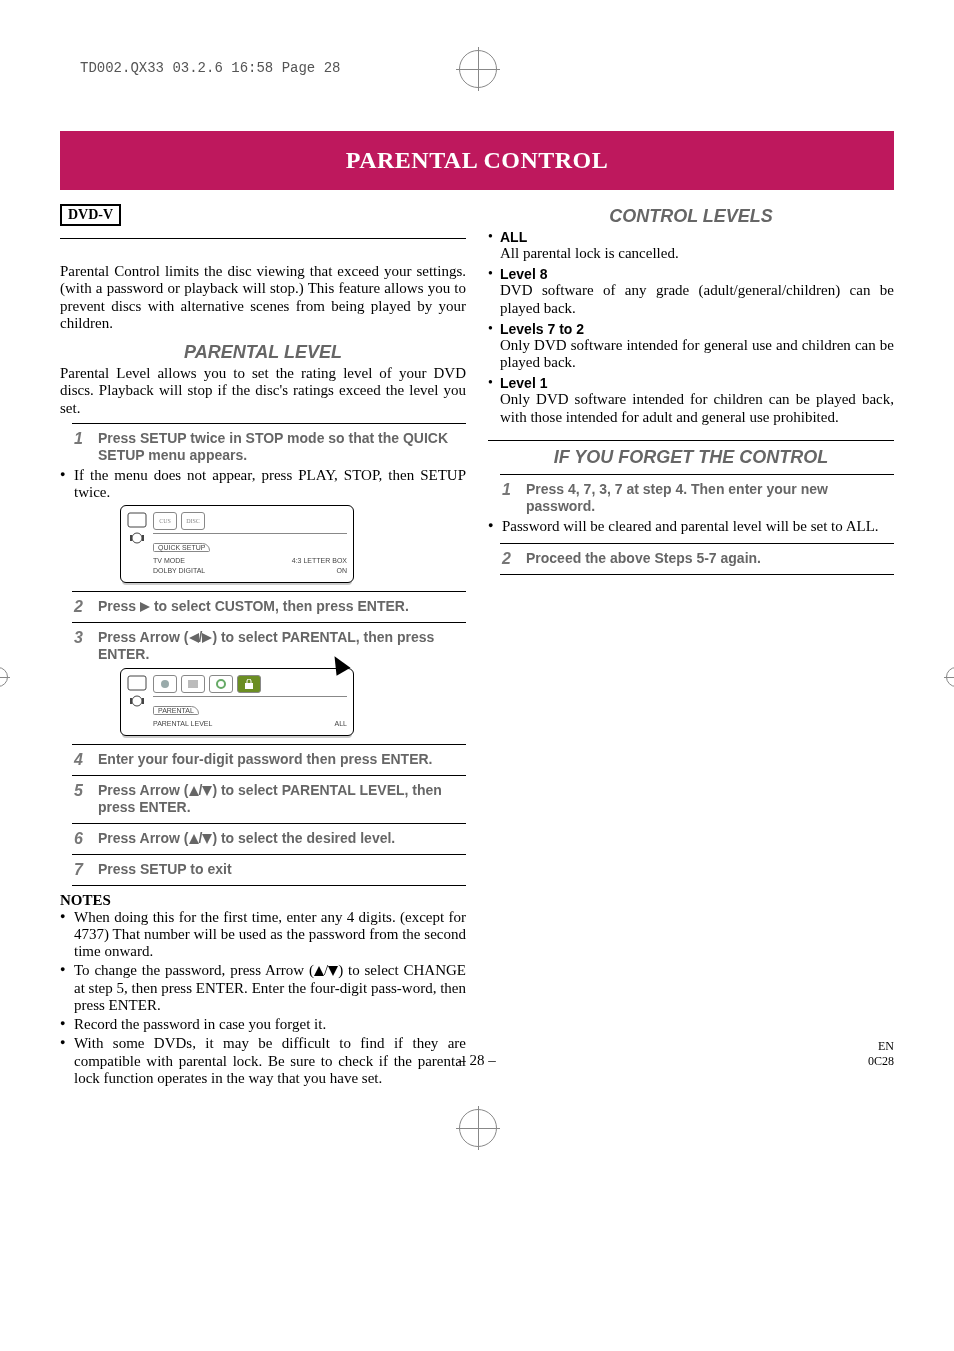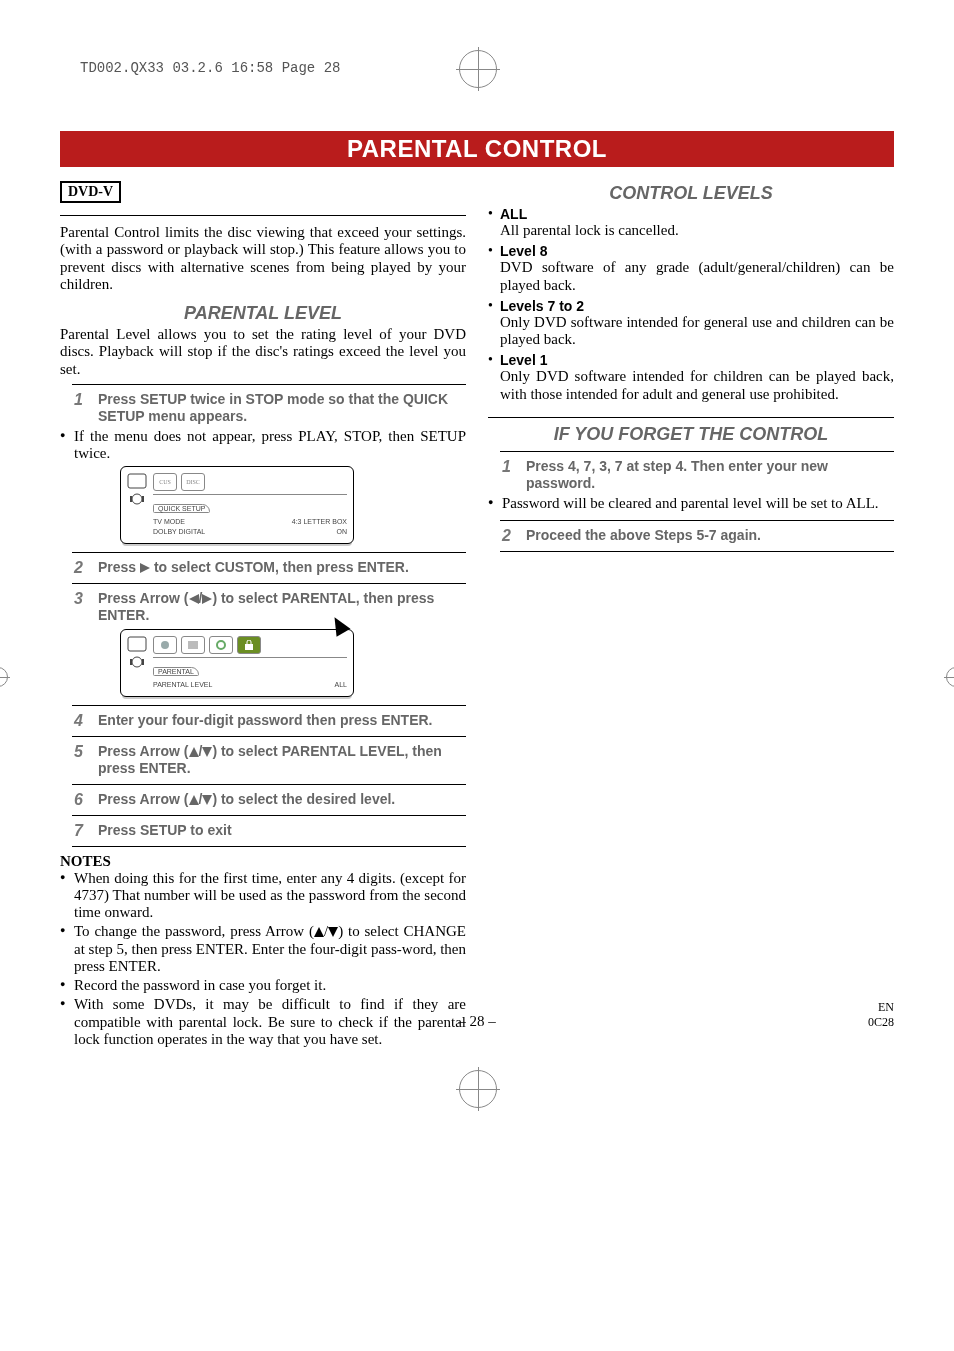--- a/index.html
+++ b/index.html
@@ -68,27 +68,27 @@
   .crop-bottom::before { left:50%; top:-4px; width:1px; height:44px; }
   .crop-bottom::after  { top:50%; left:-4px; height:1px; width:44px; }
 
   .slug {
     font-family: "Courier New", monospace;
     font-size: 14px;
     color: #555;
     margin: 0 0 55px 20px;
   }
   .banner {
-    background: #b91c1c;
+    background: #be185d;
     color: #fff;
-    font-family: Liberation Sans, sans-serif;
+    font-family: Liberation Serif, serif;
     font-size: 24px;
     font-weight: bold;
     text-align: center;
-    padding: 4px 0;
+    padding: 16px 0;
     margin: 0;
     letter-spacing: 0.5px;
   }
   .dvd-v {
     display: inline-block;
     border: 2px solid #000;
     padding: 1px 6px;
     font-family: "Times New Roman", serif;
     font-weight: bold;
     font-size: 14px;
@@ -97,21 +97,21 @@
   .content {
     display: flex;
     gap: 22px;
     margin-top: 4px;
   }
   .col {
     width: 50%;
   }
   .col-left .topline {
     border-top: 1px solid #000;
-    padding-top: 8px;
+    padding-top: 24px;
     margin-top: 8px;
   }
   .intro {
     font-family: "Times New Roman", serif;
     font-size: 15px;
     text-align: justify;
     margin: 0 0 10px 0;
     line-height: 1.15;
   }
   .subheading {

